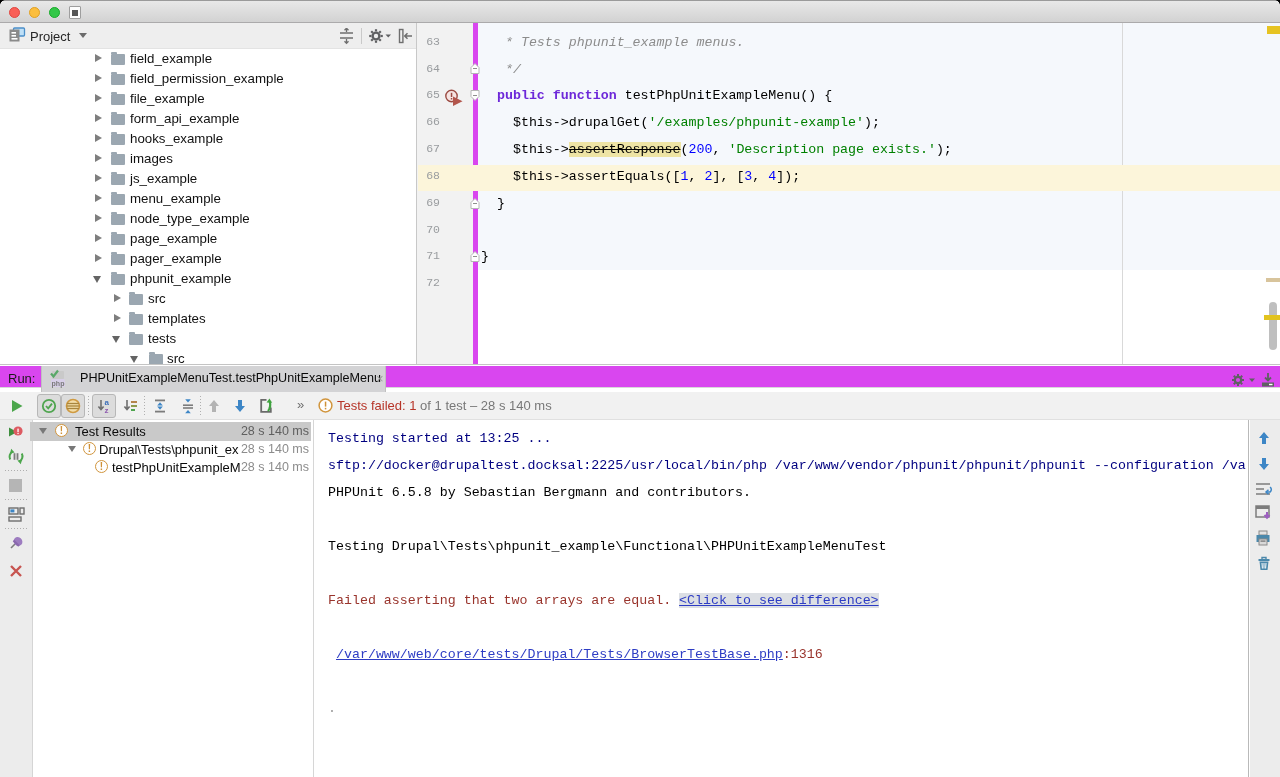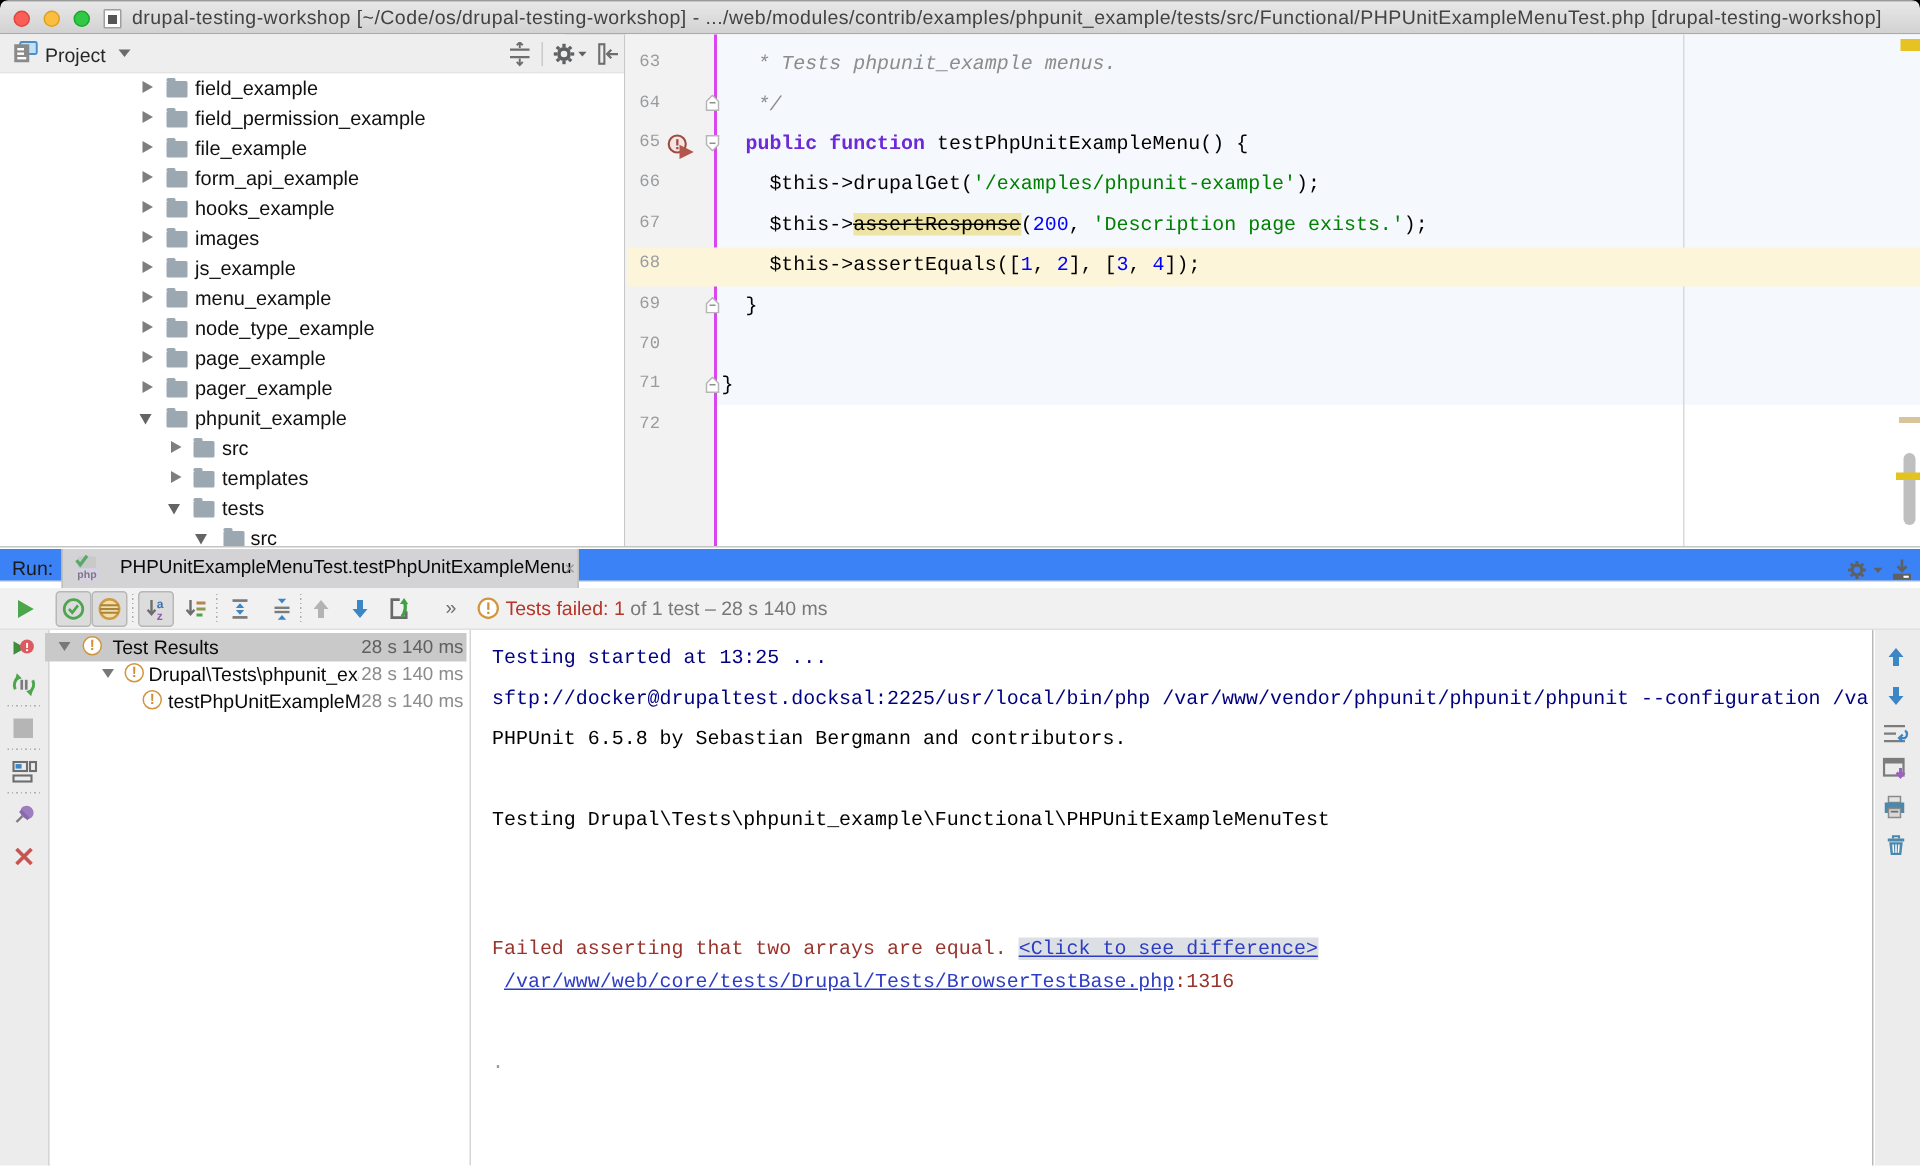--- a/index.html
+++ b/index.html
@@ -23,32 +23,32 @@
   .tlabel { position:absolute; font-size:13.3px; color:#111; white-space:nowrap; }
   .strike { background:#eee4a5; text-decoration:line-through; }
   .arr-c { position:absolute; top:6px; width:0; height:0; border-left:7px solid #7e7e7e; border-top:4.5px solid transparent; border-bottom:4.5px solid transparent; }
   .arr-e { position:absolute; top:8px; width:0; height:0; border-top:7px solid #646464; border-left:4.5px solid transparent; border-right:4.5px solid transparent; }
   .folder { position:absolute; top:4.5px; width:14px; height:11px; background:#9ba7b1; border-radius:1px; }
   .folder:before { content:""; position:absolute; left:0; top:-2px; width:6px; height:2px; background:#9ba7b1; border-radius:1px 1px 0 0; }
   #proj-vline { left:416px; top:23px; width:1px; height:341px; background:#c8c8c8; }
   
   #editor { left:417px; top:23px; width:863px; height:341px; background:#fff; }
   #ed-blue { left:61px; top:0; width:802px; height:247px; background:#f5f8fc; }
-  #gutter { left:0; top:0; width:61px; height:341px; background:#f2f2f2; border-right:2px solid #d946ef; }
+  #gutter { left:0; top:0; width:61px; height:341px; background:#f2f2f2; border-right:5px solid #d946ef; }
   .lnum { position:absolute; z-index:5; left:0; width:23px; text-align:right; font-family:"Liberation Mono",monospace; font-size:11.5px; color:#999c9f; }
   #caret-row { left:1px; top:141.5px; width:862px; height:26px; background:#fcf5da; }
   .cline { position:absolute; left:64px; height:27px; line-height:27px; font-family:"Liberation Mono",monospace; font-size:13.3px; color:#000; white-space:pre; }
   .cmt { color:#8c8c8c; font-style:italic; }
   .kw { color:#6d28d9; font-weight:bold; }
   .str { color:#008000; font-weight:normal; }
   .num { color:#0000ff; }
   #margin-line { left:705px; top:0; width:1px; height:341px; background:#d9d9d9; }
   
   #runpanel { left:0; top:364px; width:1280px; height:413px; background:#fff; border-top:1px solid #c4c4c4; }
-  #tabbar { left:0; top:1px; width:1280px; height:22px; background:#3b82f6; border-bottom:1px solid #d8d8d8; }
+  #tabbar { left:0; top:1px; width:1280px; height:22px; background:#d946ef; border-bottom:1px solid #d8d8d8; }
   #runlabel { left:8px; top:5px; font-size:13px; color:#1a1a1a; }
   #tab { left:41px; top:0; width:345px; height:26px; background:#d3d3d5; border-left:1px solid #c0c0c0; border-right:1px solid #c0c0c0; }
   #tabtext { left:26px; top:5px; font-size:12.6px; color:#090909; white-space:nowrap;margin-left:12px; }
   #tabx { left:334px; top:4.5px; font-size:13px; color:#9b9b9b; }
   #runtoolbar { left:0; top:27px; width:1280px; height:28px; background:#f1f1f1; border-bottom:1px solid #e0e0e0; }
   .tbtn { position:absolute; top:2px; width:24px; height:24px; border-radius:3px; }
   .pressed { background:#dcdcdc; border:1px solid #b7b7b7; }
   #failtext { left:337px; top:6px; font-size:13px; color:#b63428; white-space:nowrap; }
   #failtext .gry { color:#787878; }
   
@@ -68,21 +68,20 @@
 </head>
 <body>
 
   <div class="abs" id="titlebar">
     <div class="tl" id="tl-red"></div>
     <div class="tl" id="tl-yel"></div>
     <div class="tl" id="tl-grn"></div>
     <div class="abs" id="doc-icon" style="left:69px;top:5px;width:12px;height:13px;background:#fdfdfd;border:1px solid #9e9e9e;border-radius:1px;">
       <div class="abs" style="left:2px;top:3px;width:6px;height:6px;background:#555;"></div>
     </div>
-    <div class="abs" id="title-txt">drupal-testing-workshop [~/Code/os/drupal-testing-workshop] - .../web/modules/contrib/examples/phpunit_example/tests/src/Functional/PHPUnitExampleMenuTest.php [drupal-testing-workshop]</div>
   </div>
 
   <div class="abs" id="project">
     <div class="abs" id="proj-head">
       <svg class="abs" style="left:9px;top:4px;" width="17" height="15">
         <rect x="4.5" y="1" width="11" height="8" rx="1" fill="#bfe0f7" stroke="#4b8fc9" stroke-width="1.3"></rect>
         <rect x="0.5" y="2.5" width="10" height="12" fill="#8a8a8a"></rect>
         <rect x="2.5" y="5" width="4.5" height="1.6" fill="#fff"></rect>
         <rect x="2.5" y="8" width="4.5" height="1.6" fill="#fff"></rect>
         <rect x="2.5" y="11" width="6" height="1.6" fill="#fff"></rect>
@@ -364,21 +363,21 @@
       <div class="ttime" style="top:21.5px;">28 s 140 ms</div>
       <div class="octm" style="left:61px;top:40px;">!</div>
       <div class="ttrow" style="left:78px;top:39.5px;width:128px;overflow:hidden;">testPhpUnitExampleMe</div>
       <div class="ttime" style="top:39.5px;">28 s 140 ms</div>
     </div>
     <div class="abs" id="console">
       <div class="kline" style="top:4.5px;"><span class="navy">Testing started at 13:25 ...</span></div>
       <div class="kline" style="top:31.5px;"><span class="navy">sftp://docker@drupaltest.docksal:2225/usr/local/bin/php /var/www/vendor/phpunit/phpunit/phpunit --configuration /va</span></div>
       <div class="kline" style="top:58.5px;">PHPUnit 6.5.8 by Sebastian Bergmann and contributors.</div>
       <div class="kline" style="top:112.5px;">Testing Drupal\Tests\phpunit_example\Functional\PHPUnitExampleMenuTest</div>
-      <div class="kline" style="top:166.5px;margin-top:32px;"><span class="err">Failed asserting that two arrays are equal.</span> <span class="lnk" style="background:#dcdfe4;">&lt;Click to see difference&gt;</span></div>
+      <div class="kline" style="top:166.5px;"><span class="err">Failed asserting that two arrays are equal.</span> <span class="lnk" style="background:#dcdfe4;">&lt;Click to see difference&gt;</span></div>
       <div class="kline" style="top:220.5px;"> <span class="lnk">/var/www/web/core/tests/Drupal/Tests/BrowserTestBase.php</span><span class="err">:1316</span></div>
       <div class="kline" style="top:274.5px;"><span style="color:#9a9a9a;">.</span></div>
     </div>
     <div class="abs" id="rightrail">
       <svg class="abs" style="left:6px;top:10px;" width="16" height="16">
         <path d="M8,2 L13,8 L10,8 L10,14 L6,14 L6,8 L3,8 Z" fill="#3d86c6"></path>
       </svg>
       <svg class="abs" style="left:6px;top:36px;" width="16" height="16">
         <path d="M8,14 L13,8 L10,8 L10,2 L6,2 L6,8 L3,8 Z" fill="#3d86c6"></path>
       </svg>

